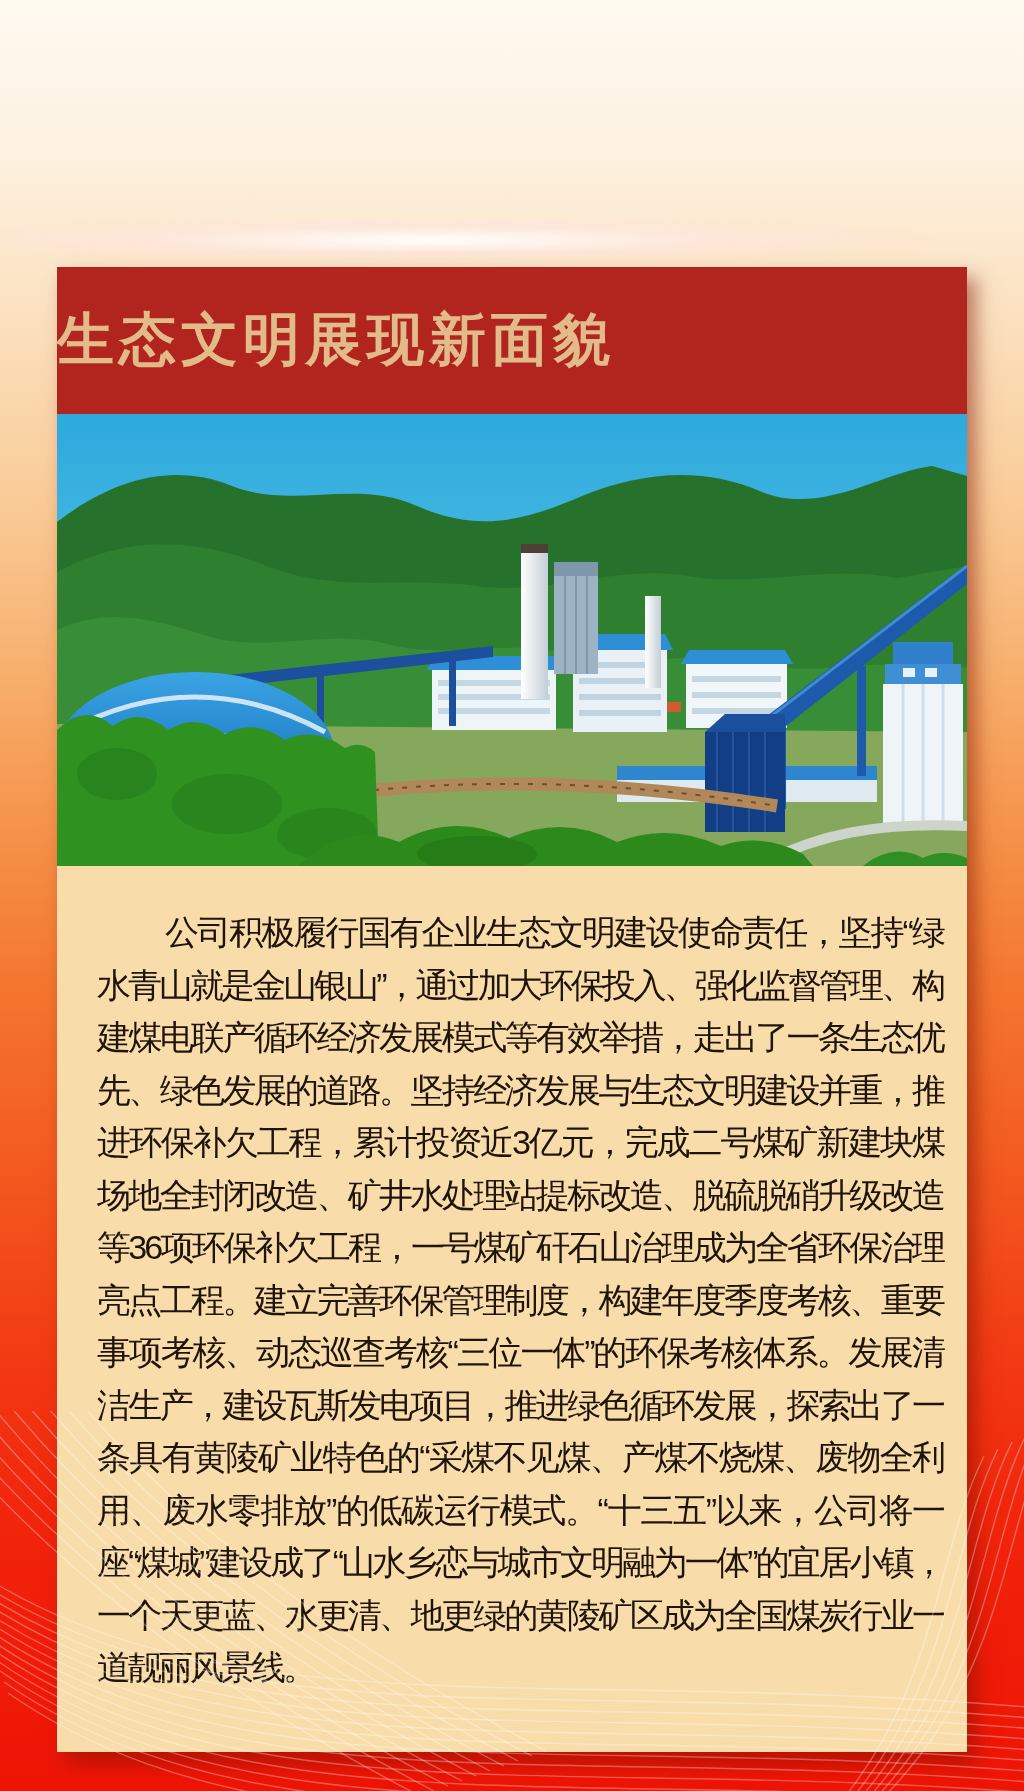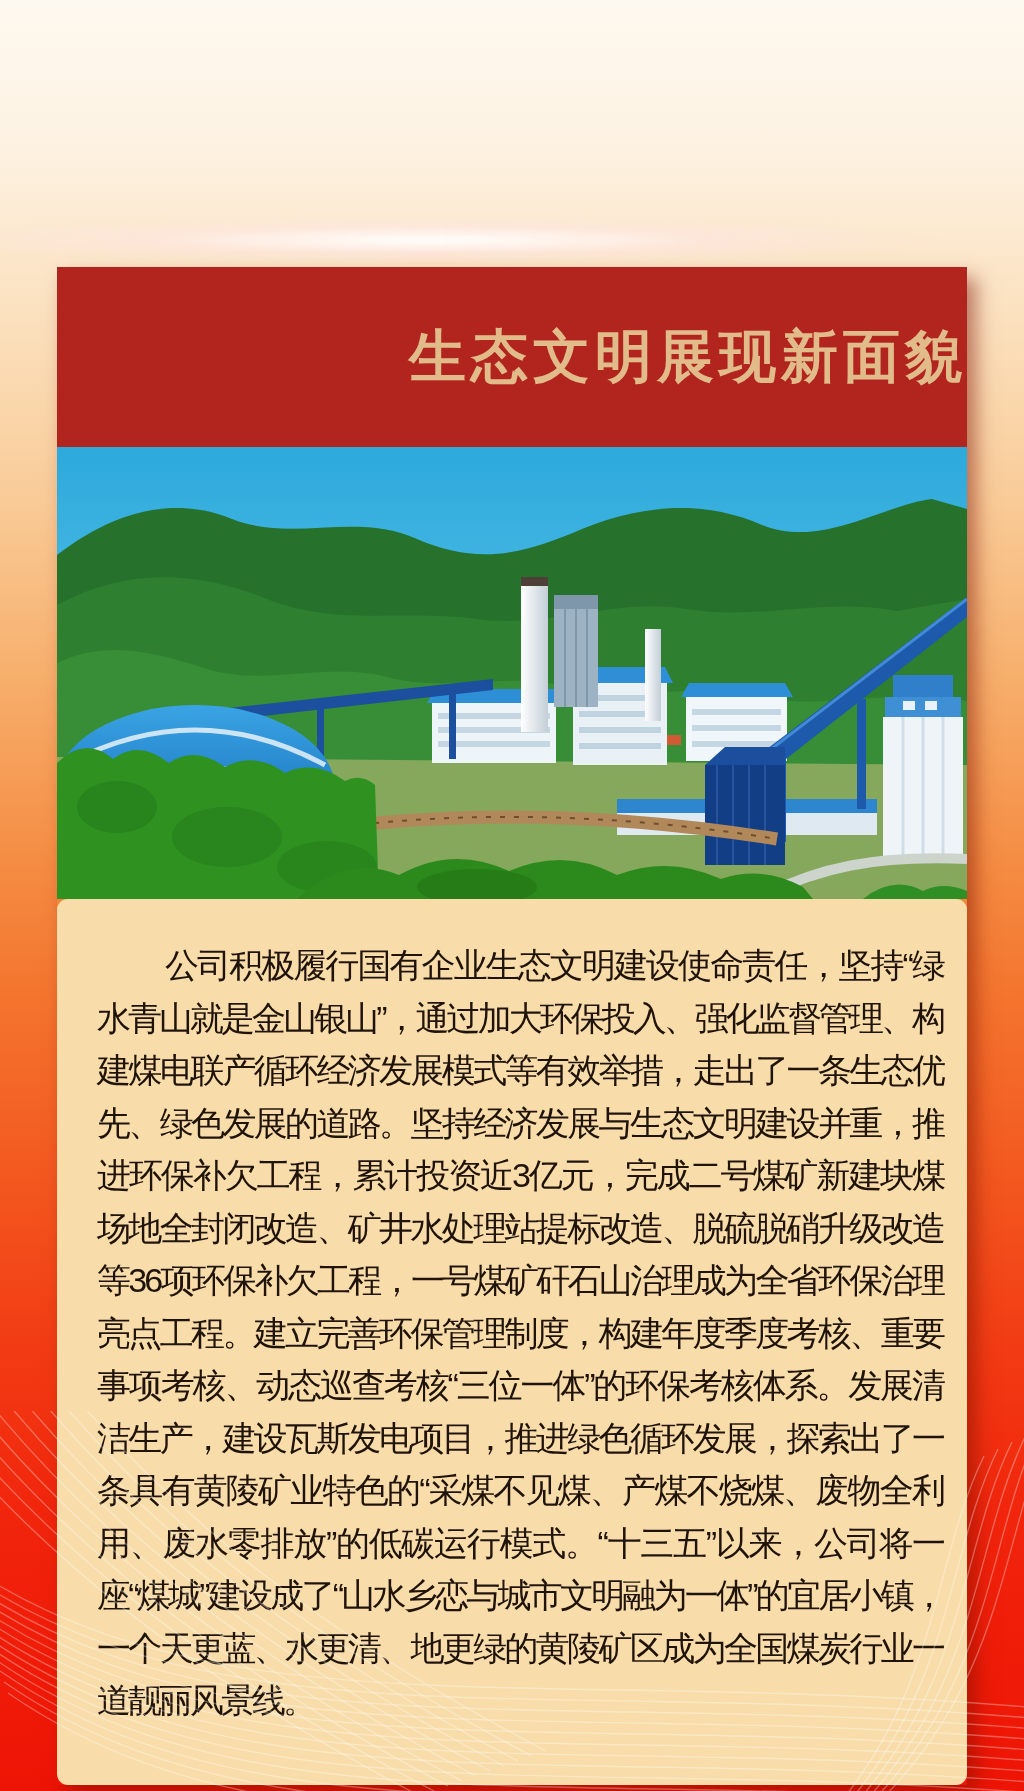--- a/index.html
+++ b/index.html
@@ -24,33 +24,32 @@
     background:radial-gradient(50% 60% at 42% 50%,
       rgba(255,255,255,0.95) 0%, rgba(255,228,230,0.45) 55%, rgba(255,255,255,0) 100%);
     filter:blur(2px);
     pointer-events:none;
   }
   .card{
     position:absolute;left:57px;top:267px;width:910px;
     box-shadow:9px 11px 18px rgba(125,15,0,0.5);
   }
   .banner{
-    height:180px;background:#b2241e;
-    display:flex;align-items:center;justify-content:flex-end;
+    height:147px;background:#b2241e;
+    display:flex;align-items:center;justify-content:flex-start;
   }
   .banner-title{
     font-size:57px;font-weight:bold;color:#e2bb8b;letter-spacing:5px;
   }
   .photo{display:block;width:910px;height:452px;}
   .panel{
     background:#f8ddab;
     box-sizing:border-box;
     min-height:835px;
     padding:40px 24px 58px 40px;
-    border-radius:11px;
   }
   .panel p{
     margin:0;
     font-size:34px;line-height:52.5px;letter-spacing:-3px;
     color:#20130a;font-weight:500;
     text-align:justify;text-indent:2em;
   }
   .waves{
     position:absolute;left:0;bottom:0;width:1024px;height:380px;
     pointer-events:none;

